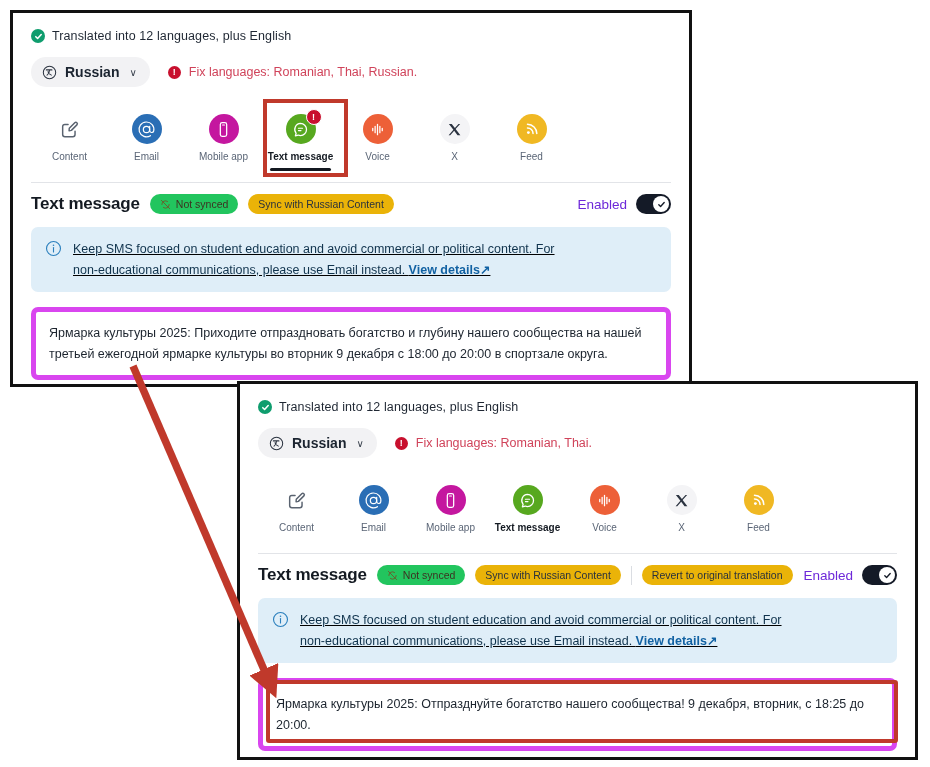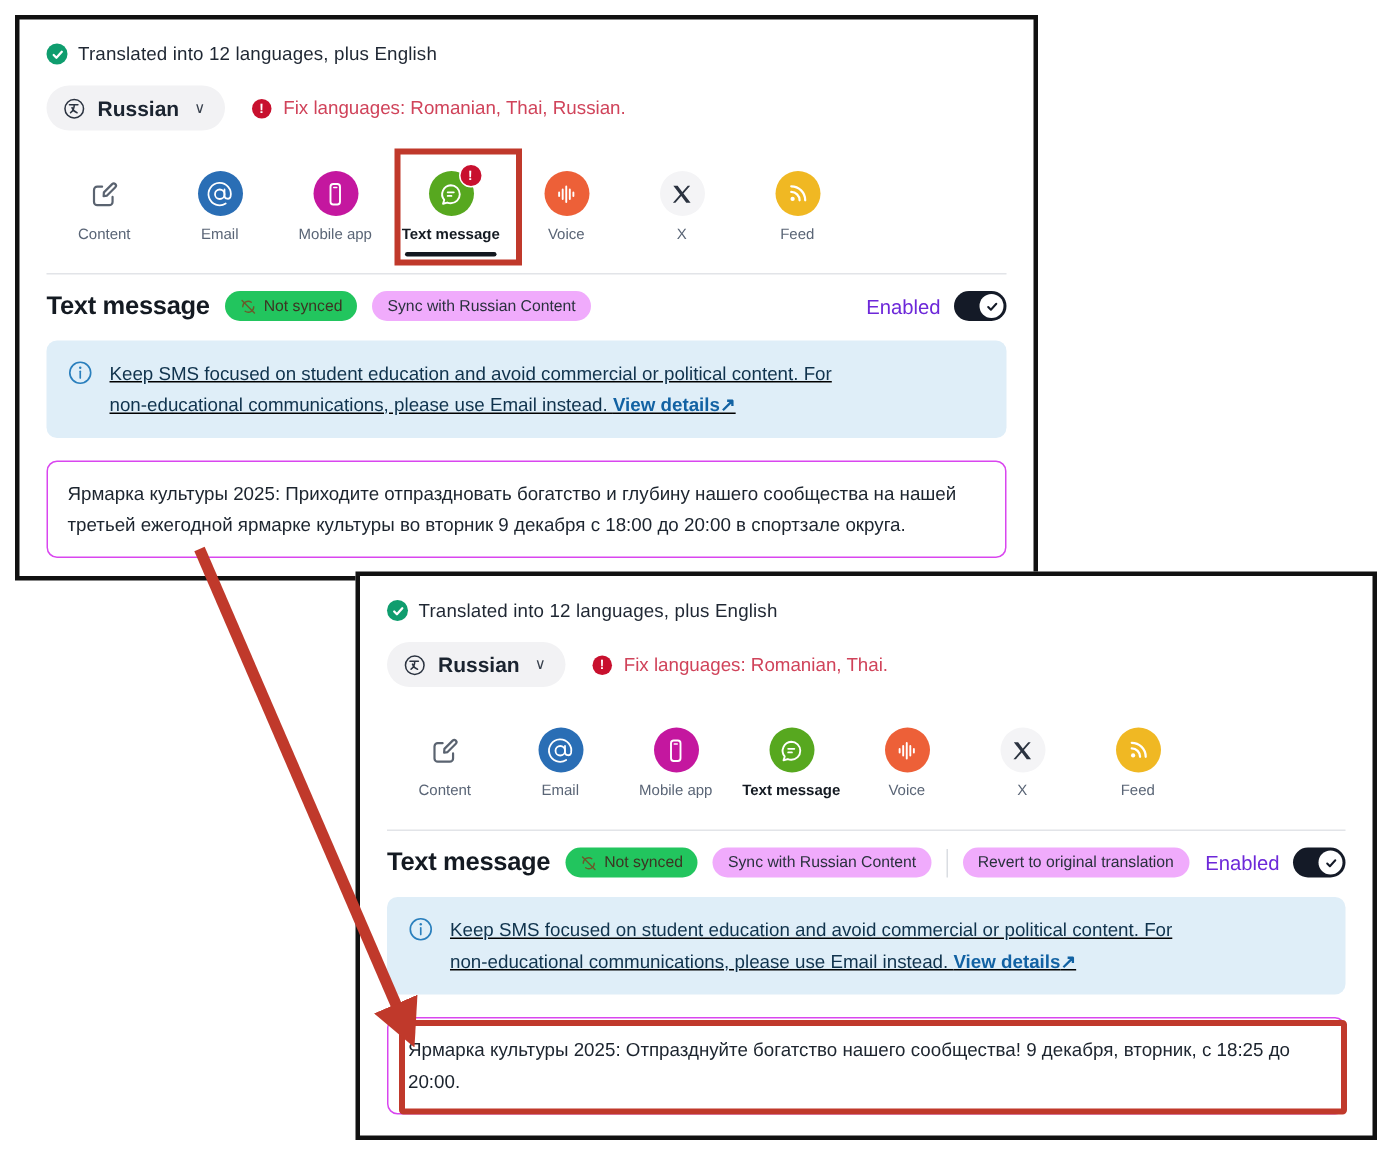--- a/index.html
+++ b/index.html
@@ -77,42 +77,42 @@
   .divider-line{height:1px;background:#e2e4e8;margin-top:20px;}
 
   
   .sec-head{display:flex;align-items:center;gap:10px;margin-top:11px;}
   .sec-title{font-size:17px;font-weight:bold;color:#141a22;letter-spacing:-.2px;}
   .chip{
     display:inline-flex;align-items:center;gap:5px;
     border-radius:14px;padding:4px 10px;font-size:10.5px;white-space:nowrap;
   }
   .chip-warn{background:#22c55e;color:#3d3322;}
-  .chip-btn{background:#f0abfc;color:#29313d;}
+  .chip-btn{background:#eab308;color:#29313d;}
   .vdiv{width:1px;height:19px;background:#dadde2;}
   .enabled-wrap{margin-left:auto;display:flex;align-items:center;gap:9px;}
   .enabled-label{font-size:13.5px;color:#6d28d9;}
   .toggle{
     width:35px;height:20px;border-radius:11px;background:#141a27;
     display:flex;align-items:center;justify-content:flex-end;padding:0 2px;box-sizing:border-box;
   }
   .knob{width:16px;height:16px;border-radius:50%;background:#fff;display:flex;align-items:center;justify-content:center;}
 
   
   .info-banner{
     margin-top:13px;background:#dfeef8;border-radius:7px;
     display:flex;gap:11px;padding:12px 14px;text-decoration:underline;
   }
   .info-icon{width:17px;height:17px;flex:0 0 auto;margin-top:1px;}
   .info-text{font-size:12.5px;line-height:1.65;color:#10334d;}
   .info-text a{color:#1262a3;font-weight:bold;text-decoration:none;}
 
   
   .msg-box{
-    margin-top:15px;border:1px solid #d946ef;border-radius:7px;
+    margin-top:15px;border:5px solid #d946ef;border-radius:7px;
     padding:11px 13px;box-sizing:border-box;
   }
   .msg-text{font-size:12.5px;line-height:1.62;color:#1c242e;}
   .msg-hl{
     position:absolute;border:4px solid #c0392b;box-sizing:border-box;
     border-radius:3px;pointer-events:none;
   }
 
   
   #arrow-layer{position:absolute;inset:0;pointer-events:none;}

